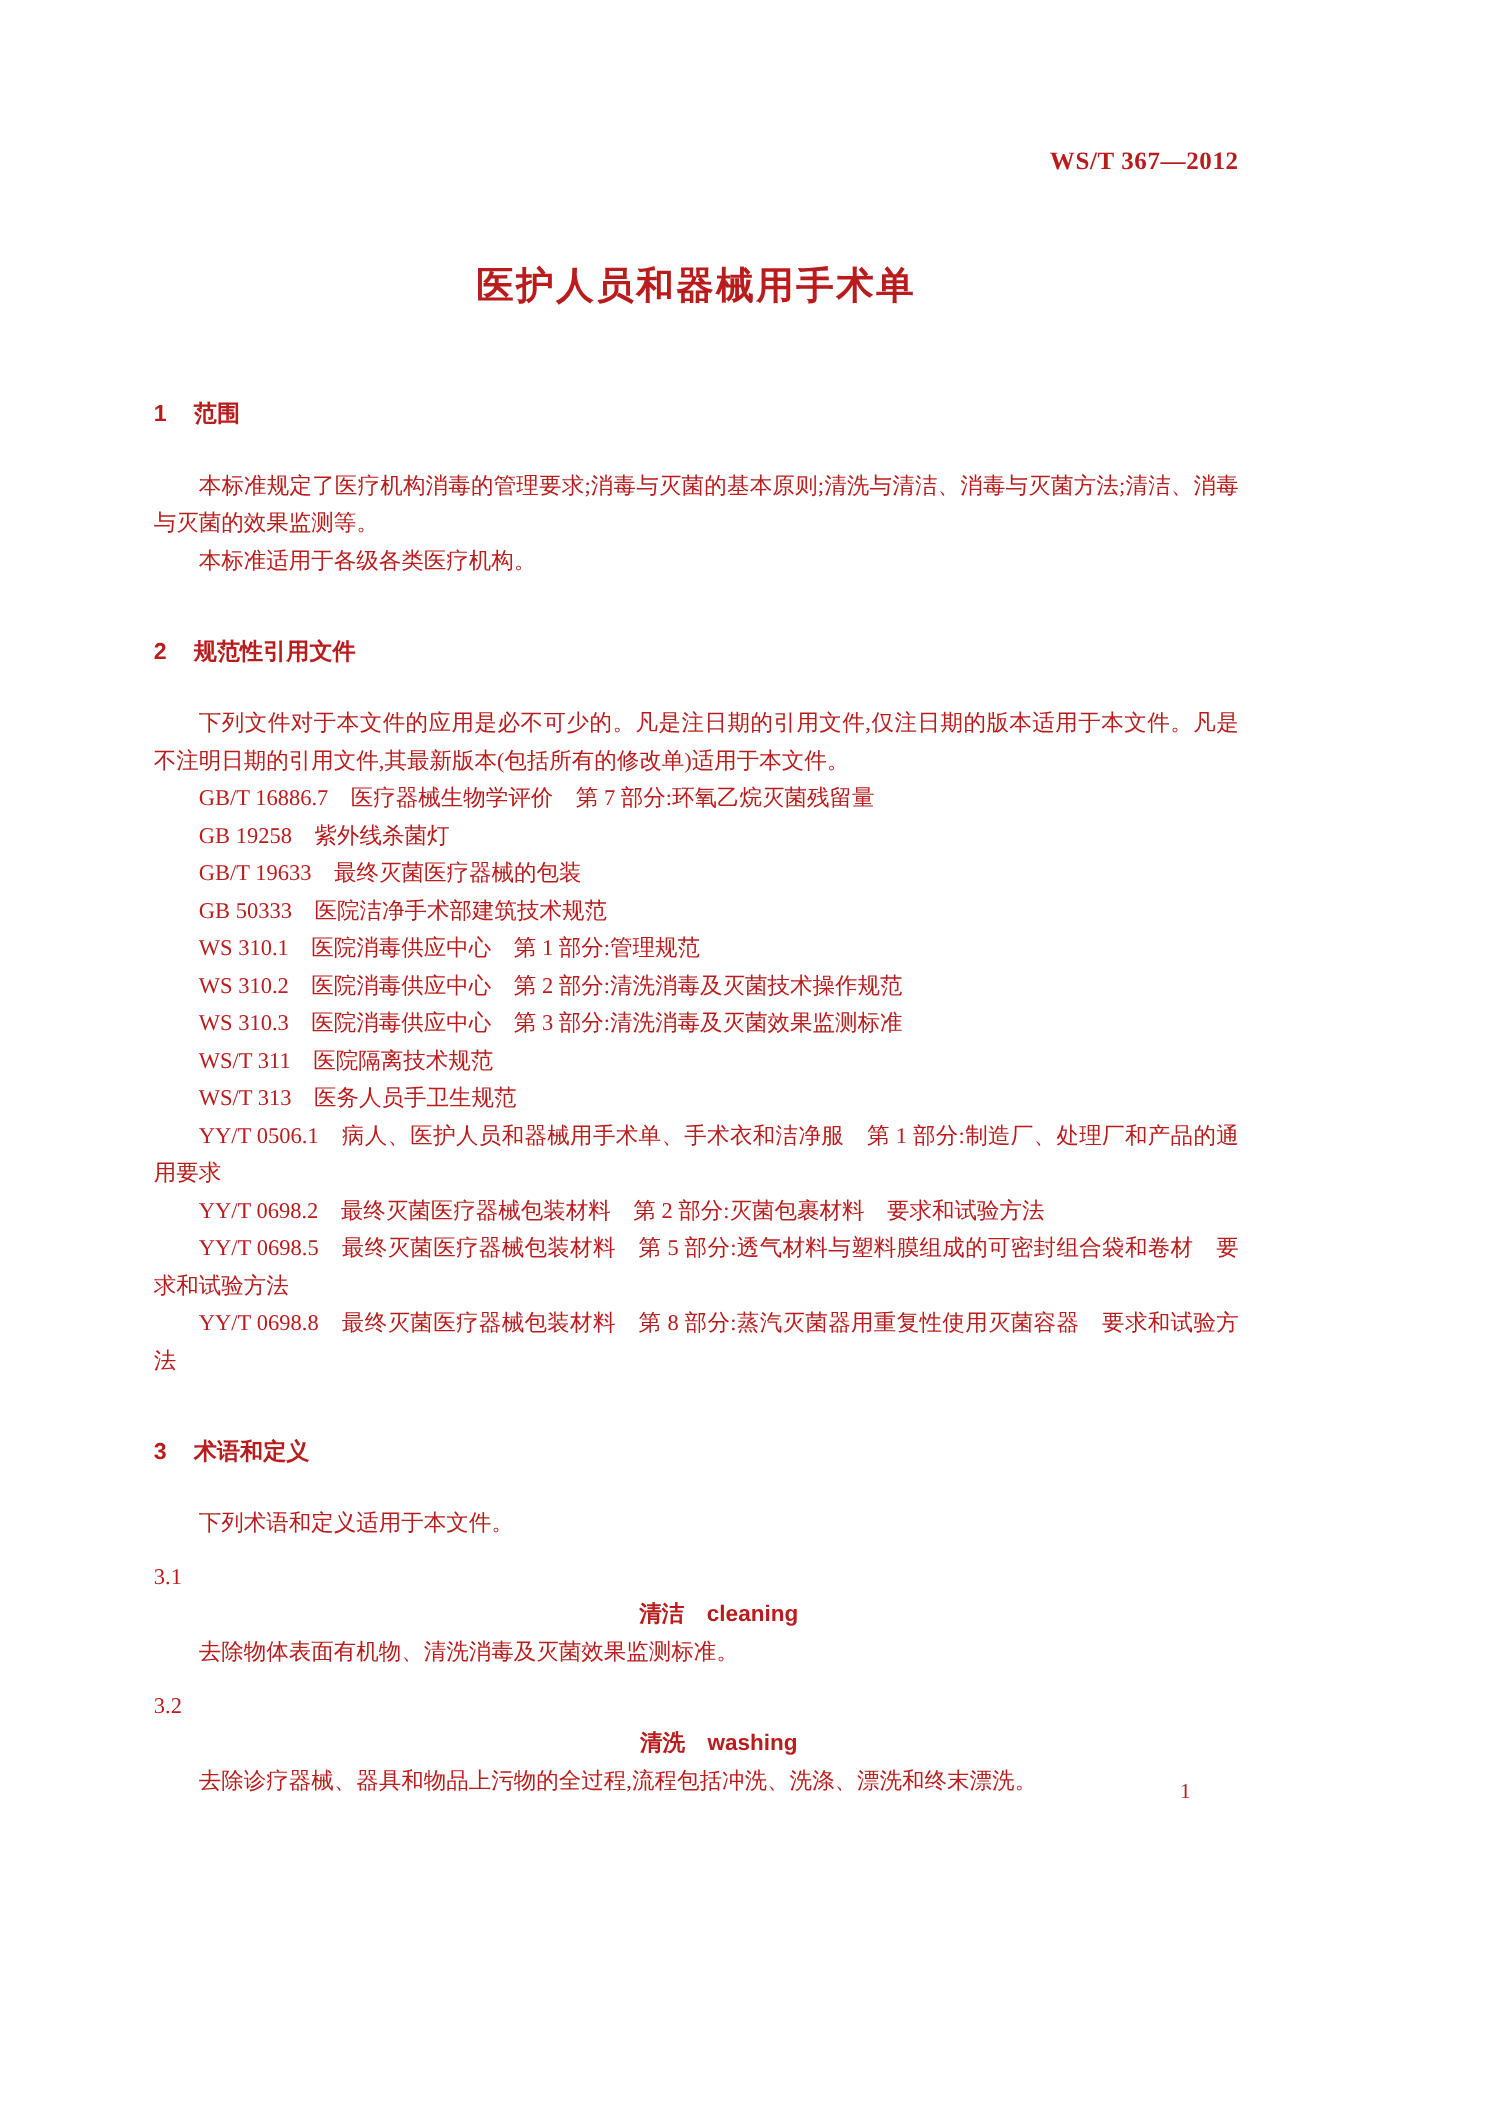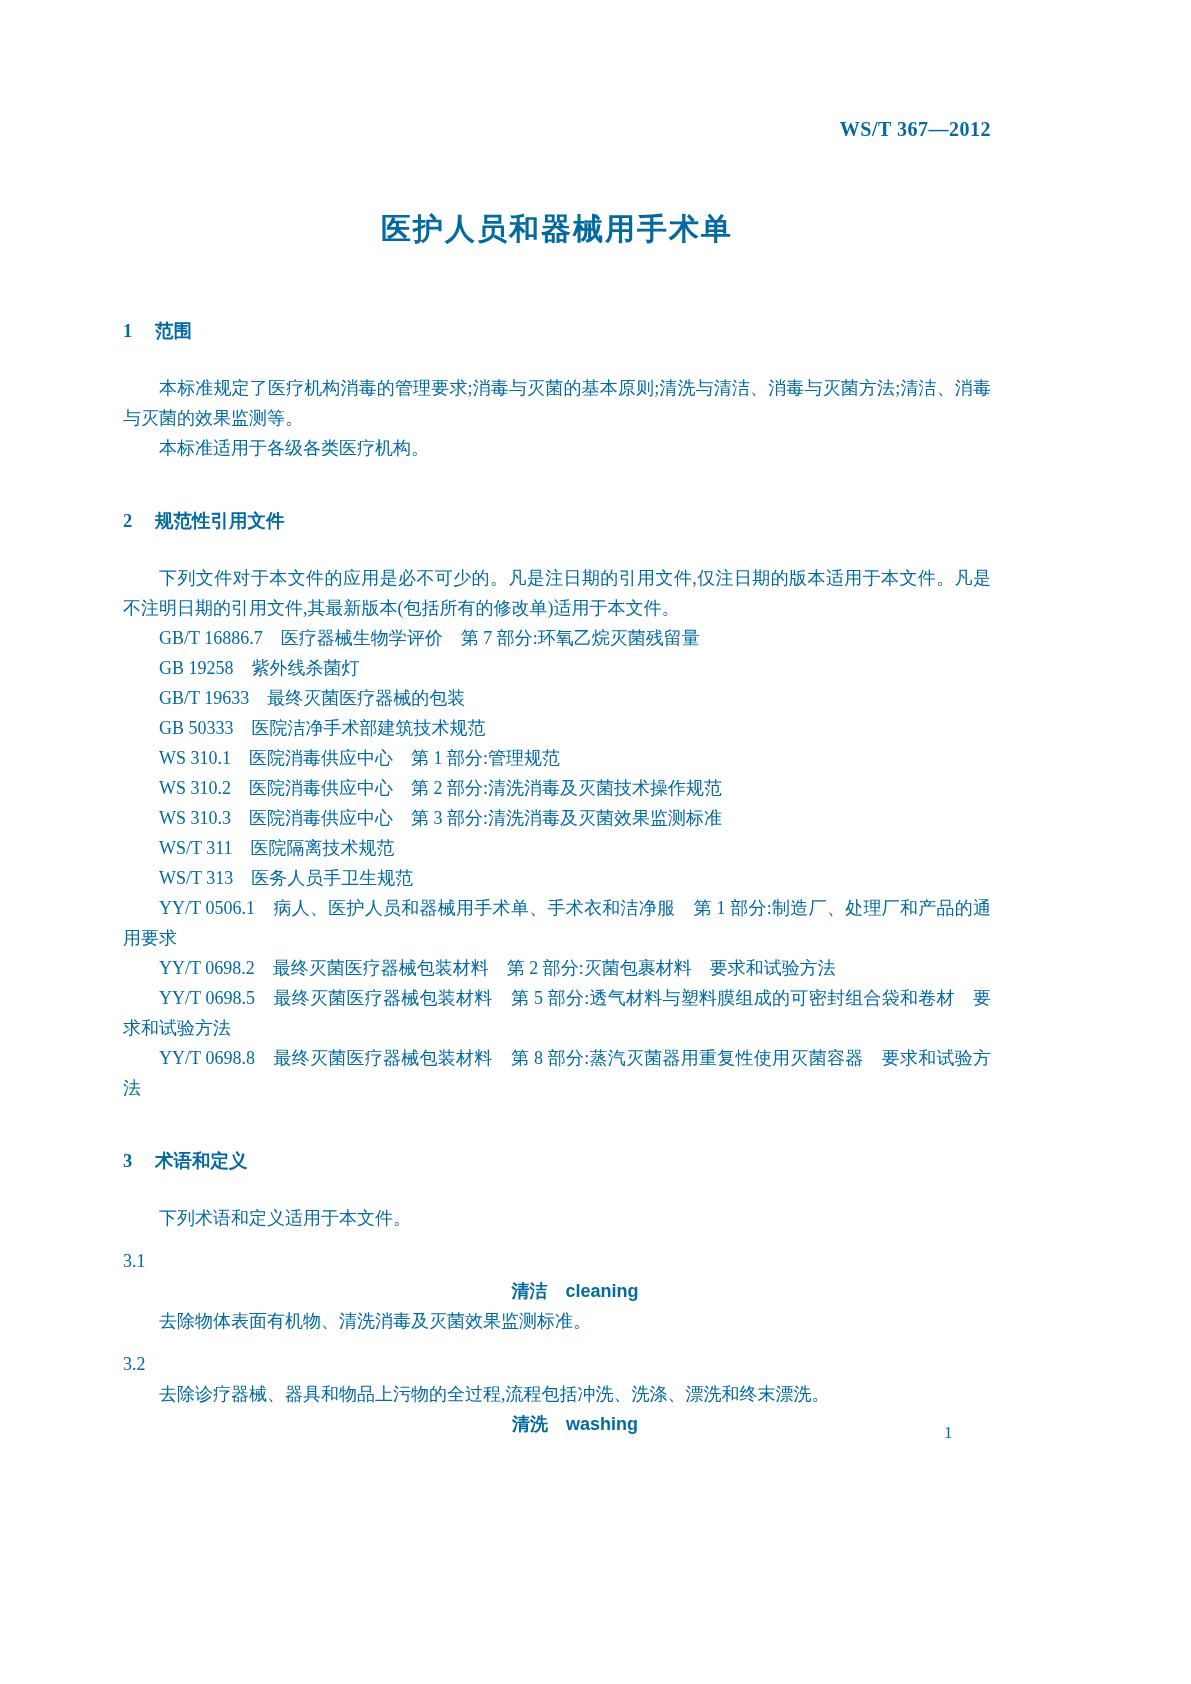--- a/index.html
+++ b/index.html
@@ -4,21 +4,21 @@
 <style>
   * { box-sizing: border-box; }
   html, body { margin: 0; padding: 0; }
   body { background: #ffffff; }
 
   .page {
     position: relative;
     width: 1191px;
     height: 1684px;
     background: #ffffff;
-    color: #0369a1;
+    color: #b91c1c;
     font-family: "Liberation Serif", "DejaVu Serif", serif;
     overflow: hidden;
   }
 
   .content {
     position: absolute;
     left: 123px;
     top: 118px;
     width: 868px;
   }
@@ -42,21 +42,21 @@
 
   .doc-body { margin-top: 0; }
 
   .blk {
     font-size: 18px;
     line-height: 30px;
     text-align: justify;
   }
 
   .heading {
-    font-family: Liberation Serif, serif;
+    font-family: Liberation Sans, sans-serif;
     font-weight: 700;
     font-size: 18.5px;
     line-height: 24px;
     margin: 46px 0 30px 0;
     text-align: left;
   }
   .doc-body > .heading:first-child { margin-top: 72px; }
 
   .heading-num {
     display: inline-block;
@@ -114,19 +114,19 @@
         <div class="blk ref">YY/T 0506.1　病人、医护人员和器械用手术单、手术衣和洁净服　第 1 部分:制造厂、处理厂和产品的通用要求</div>
         <div class="blk ref">YY/T 0698.2　最终灭菌医疗器械包装材料　第 2 部分:灭菌包裹材料　要求和试验方法</div>
         <div class="blk ref">YY/T 0698.5　最终灭菌医疗器械包装材料　第 5 部分:透气材料与塑料膜组成的可密封组合袋和卷材　要求和试验方法</div>
         <div class="blk ref">YY/T 0698.8　最终灭菌医疗器械包装材料　第 8 部分:蒸汽灭菌器用重复性使用灭菌容器　要求和试验方法</div>
         <div class="blk heading"><span class="heading-num">3</span><span>术语和定义</span></div>
         <div class="blk para">下列术语和定义适用于本文件。</div>
         <div class="blk term-num">3.1</div>
         <div class="blk term-title">清洁　cleaning</div>
         <div class="blk term-def">去除物体表面有机物、清洗消毒及灭菌效果监测标准。</div>
         <div class="blk term-num">3.2</div>
+        <div class="blk term-title">清洗　washing</div>
         <div class="blk term-def">去除诊疗器械、器具和物品上污物的全过程,流程包括冲洗、洗涤、漂洗和终末漂洗。</div>
-        <div class="blk term-title">清洗　washing</div>
       </div>
   </div>
 
   <div class="page-number">1</div>
 </div>
 
 </body></html>

